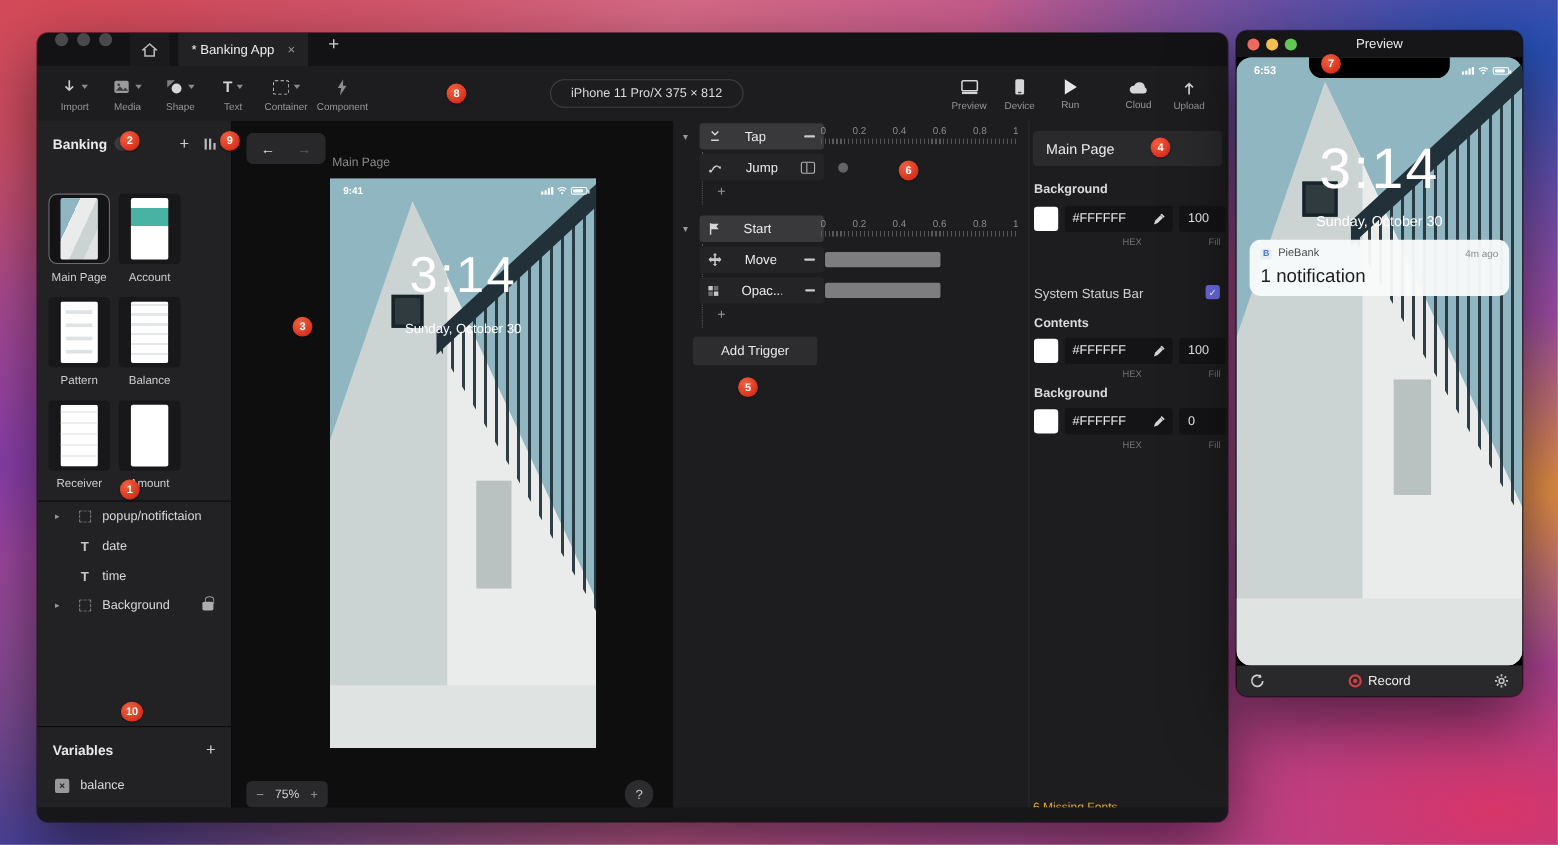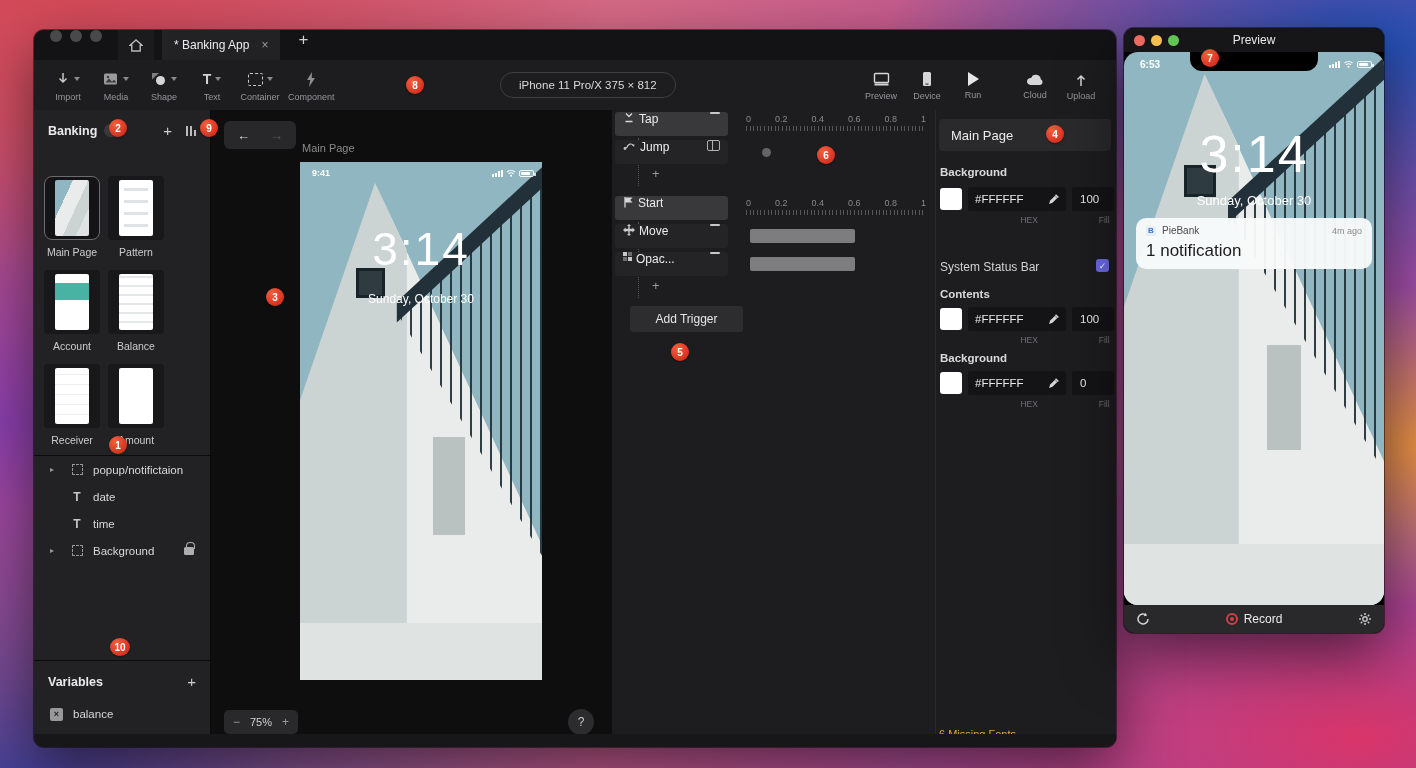--- a/index.html
+++ b/index.html
@@ -139,22 +139,22 @@
   .statics { display:flex; align-items:flex-end; gap:3px; }
   .sig { display:flex; align-items:flex-end; gap:1px; }
   .sig i { display:block; width:2px; background:#fff; border-radius:.5px; }
   .batt { width:15px; height:7px; border:1px solid rgba(255,255,255,.9); border-radius:2px; position:relative; }
   .batt::before { content:""; position:absolute; left:1px; top:1px; bottom:1px; width:9px; background:#fff; border-radius:1px; }
   .batt::after { content:""; position:absolute; right:-3px; top:2px; width:2px; height:3px; background:rgba(255,255,255,.8); }
 
   
   .midpanel { position:absolute; left:578px; top:80px; width:323px; bottom:0; background:#1d1d1f; }
   .trig-caret { position:absolute; left:9px; font-size:9px; color:#9a9a9c; }
-  .trig-row { position:absolute; left:3px; width:113px; height:24px; border-radius:3px;
-              display:flex; align-items:flex-start; padding:0 8px; gap:4px; }
+  .trig-row { position:absolute; left:24px; width:113px; height:24px; border-radius:3px;
+              display:flex; align-items:center; padding:0 8px; gap:21px; }
   .trig-head { background:#39393b; }
   .trig-sub { background:#242427; }
   .trig-label { font-size:12px; color:#ececee; white-space:nowrap; overflow:hidden; }
   .minus-bar { margin-left:auto; width:10px; height:2px; background:#c8c8ca; border-radius:1px; }
   .split-ic { margin-left:auto; width:13px; height:11px; border:1px solid #b2b2b4; border-radius:2px; position:relative; }
   .split-ic::before { content:""; position:absolute; left:4px; top:0; bottom:0; width:1px; background:#b2b2b4; }
   .plus-row { position:absolute; left:40px; font-size:13px; color:#9a9a9c; }
   .tree { position:absolute; left:26px; border-left:1px dotted #55555a; width:1px; }
   .addtrig { position:absolute; left:18px; top:196px; width:113px; height:26px; background:#2d2d30;
              border-radius:3px; display:grid; place-items:center; font-size:12px; color:#e6e6e8; }
@@ -361,29 +361,29 @@
 
       <div class="scene-grid">
         <div class="scene sel">
           <div class="thumbbox">
               <div class="phone-thumb th-main"></div>
             </div>
           <div class="scene-label">Main Page</div>
         </div>
         <div class="scene">
           <div class="thumbbox">
+              <div class="phone-thumb th-account"></div>
+            </div>
+          <div class="scene-label">Account</div>
+        </div>
+        <div class="scene">
+          <div class="thumbbox">
               <div class="phone-thumb th-pattern"></div>
             </div>
           <div class="scene-label">Pattern</div>
-        </div>
-        <div class="scene">
-          <div class="thumbbox">
-              <div class="phone-thumb th-account"></div>
-            </div>
-          <div class="scene-label">Account</div>
         </div>
         <div class="scene">
           <div class="thumbbox">
               <div class="phone-thumb th-balance"></div>
             </div>
           <div class="scene-label">Balance</div>
         </div>
         <div class="scene">
           <div class="thumbbox">
               <div class="phone-thumb th-receiver"></div>

